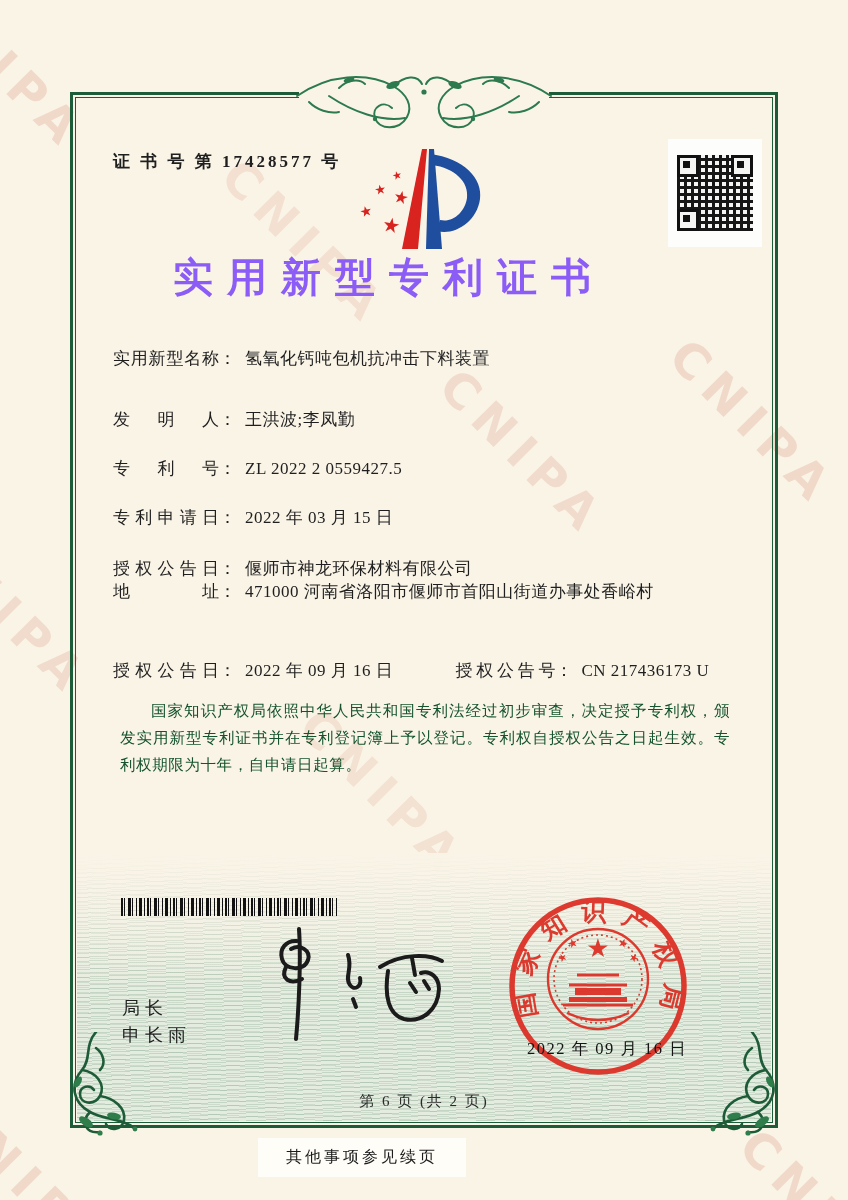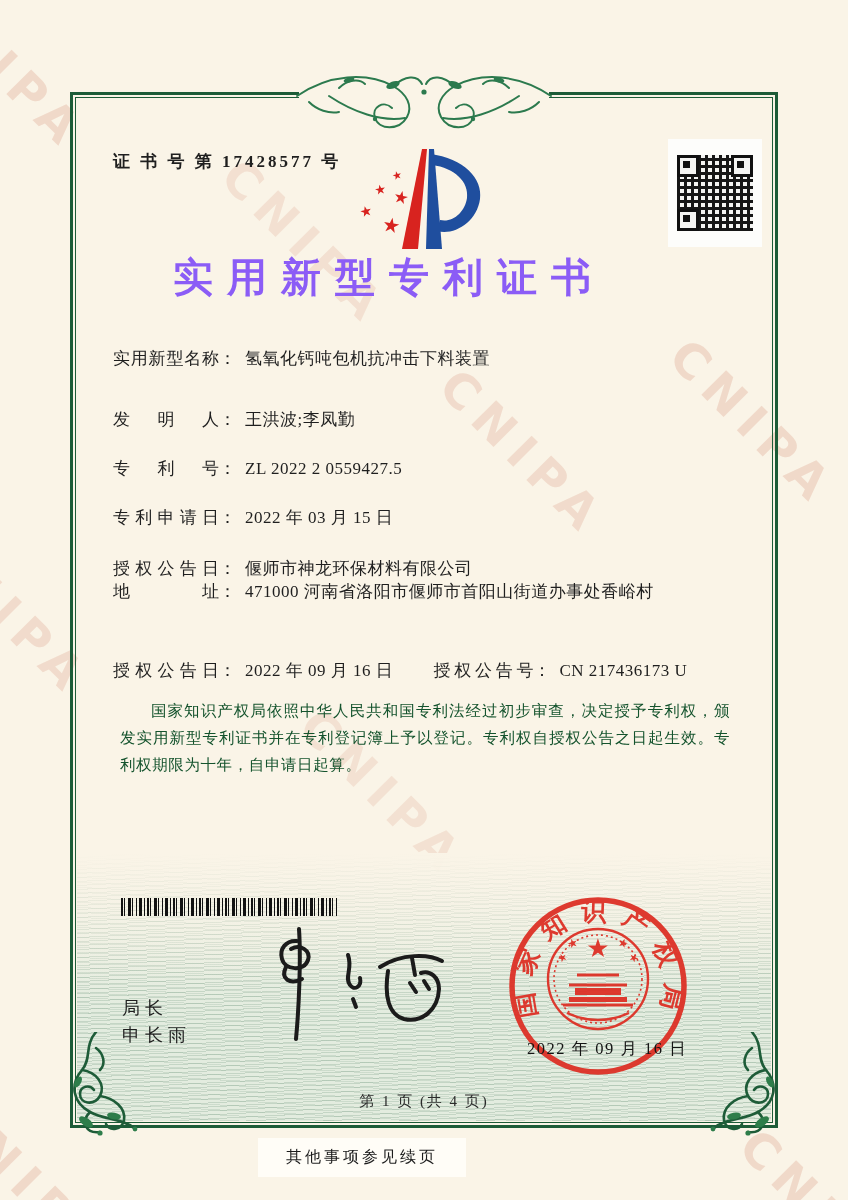--- a/index.html
+++ b/index.html
@@ -72,21 +72,21 @@
   .title{
     position:absolute;left:0;top:250px;width:764px;text-align:center;z-index:3;
     font-size:40px;font-weight:bold;letter-spacing:14px;text-indent:14px;color:#8b5cf6;
   }
   
   .frow{position:absolute;left:113px;font-size:17px;white-space:nowrap;z-index:3;}
   .flabel{display:inline-block;width:106px;text-align:justify;text-align-last:justify;vertical-align:top;}
   .flabel2{display:inline-block;width:100px;text-align:justify;text-align-last:justify;vertical-align:top;}
   .fcolon{display:inline-block;}
   .fvalue{display:inline-block;margin-left:9px;letter-spacing:.5px;}
-  .fpair2{display:inline-block;margin-left:36px;text-decoration:underline;}
+  .fpair2{display:inline-block;margin-left:58px;text-decoration:underline;}
   
   .body-text{position:absolute;left:120px;top:697px;width:610px;z-index:3;}
   .body-text p{
     margin:0;text-indent:2em;font-size:15.5px;line-height:27px;
     letter-spacing:.6px;text-align:justify;color:#14532d;
   }
   
   .barcode{
     position:absolute;left:121px;top:898px;width:216px;height:18px;z-index:3;
     background:repeating-linear-gradient(90deg,
@@ -302,17 +302,17 @@
         <rect x="72" y="97" width="46" height="7" stroke="none"></rect>
         <rect x="66" y="106" width="58" height="5" stroke="none"></rect>
         <path d="M60,114 L130,114" stroke-width="3"></path>
         <path d="M64,122 Q95,136 126,122" stroke-width="2.4" fill="none"></path>
       </g>
     </g>
   </svg>
 </div>
 <div class="seal-date">2022 年 09 月 16 日</div>
 
-<div class="page-num">第 1 页 (共 4 页)</div>
+<div class="page-num">第 6 页 (共 2 页)</div>
 
 <div class="footer-note">
   <span>其他事项参见续页</span>
 </div>
 
 </body></html>

